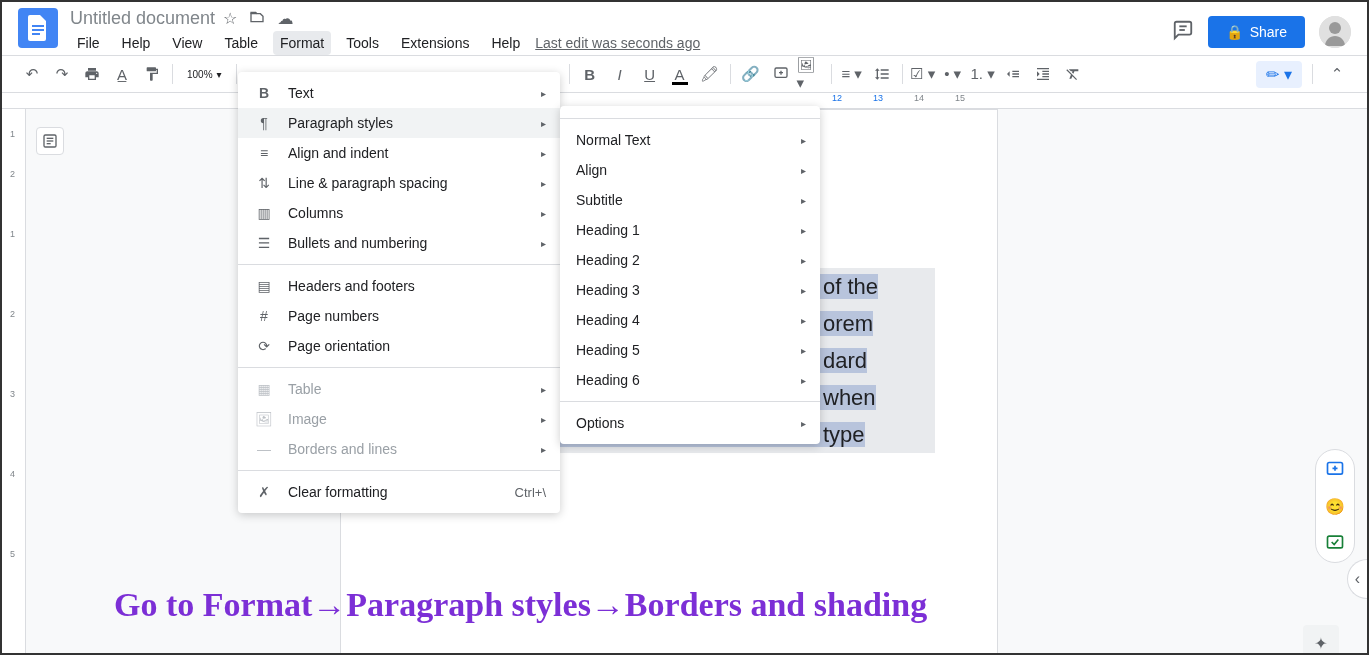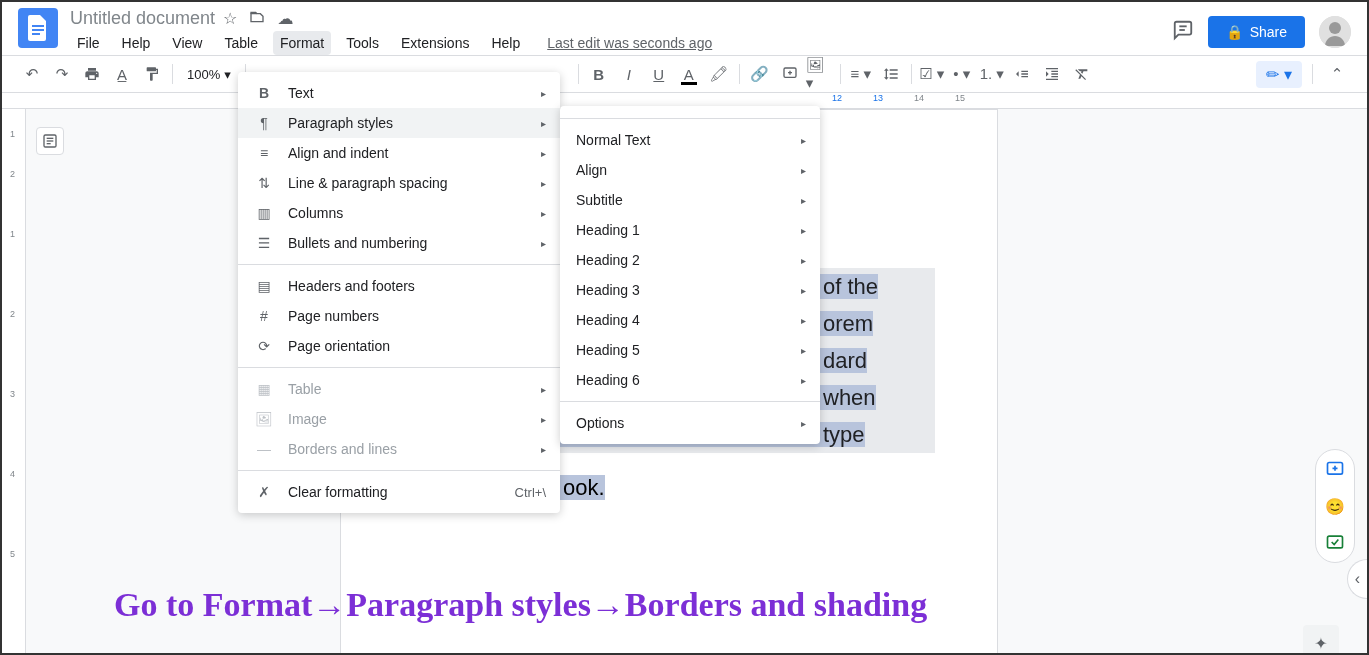--- a/index.html
+++ b/index.html
@@ -8,31 +8,31 @@
 .header { background: #fff; padding: 6px 16px 0; display: flex; align-items: flex-start; }
 .docs-icon { width: 40px; height: 40px; background: #4285f4; border-radius: 4px; display: flex; align-items: center; justify-content: center; margin-right: 12px; }
 .docs-icon svg { fill: #fff; }
 .title-area { flex: 1; }
 .title-row { display: flex; align-items: center; gap: 8px; }
 .doc-title { font-size: 18px; color: #80868b; }
 .title-icons { display: flex; gap: 12px; color: #5f6368; }
 .menu-bar { display: flex; gap: 8px; margin-top: 2px; font-size: 14px; color: #202124; }
 .menu-item { padding: 4px 7px; cursor: pointer; border-radius: 4px; }
 .menu-item.active { background: #e8eaed; }
-.last-edit { color: #5f6368; text-decoration: underline; font-size: 14px; margin-left: 12px; padding: 4px 0; }
+.last-edit { color: #5f6368; text-decoration: underline; font-size: 14px; margin-left: 0; padding: 4px 0; }
 .header-right { display: flex; align-items: center; gap: 14px; margin-top: 8px; }
 .comment-icon { color: #5f6368; font-size: 20px; }
 .share-btn { background: #1a73e8; color: #fff; padding: 8px 18px; border-radius: 4px; font-size: 14px; font-weight: 500; display: flex; align-items: center; gap: 6px; cursor: pointer; border: none; }
 .avatar { width: 32px; height: 32px; border-radius: 50%; background: #ddd; overflow: hidden; }
 .avatar svg { width: 100%; height: 100%; }
 
 .toolbar { border-top: 1px solid #dadce0; border-bottom: 1px solid #dadce0; padding: 4px 16px; display: flex; align-items: center; gap: 2px; }
 .tb-btn { width: 28px; height: 28px; display: flex; align-items: center; justify-content: center; color: #5f6368; cursor: pointer; border-radius: 4px; font-size: 15px; }
 .tb-sep { width: 1px; height: 20px; background: #dadce0; margin: 0 4px; }
-.zoom { padding: 0 8px; font-size: 13px; color: #202124; cursor: pointer; display: flex; align-items: center; gap: 4px; }
+.zoom { padding: 0 8px; font-size: 10px; color: #202124; cursor: pointer; display: flex; align-items: center; gap: 4px; }
 .font-color { position: relative; }
 .font-color::after { content: ''; position: absolute; bottom: 3px; left: 6px; right: 6px; height: 3px; background: #000; }
 .toolbar-right { margin-left: auto; display: flex; align-items: center; gap: 6px; }
 .edit-mode { background: #e8f0fe; padding: 4px 10px; border-radius: 4px; color: #1a73e8; display: flex; align-items: center; gap: 4px; }
 
 .ruler { height: 16px; background: #fff; border-bottom: 1px solid #dadce0; position: relative; font-size: 9px; color: #80868b; overflow: hidden; }
 .ruler-marks { position: absolute; left: 338px; display: flex; }
 .ruler-mark { width: 41px; text-align: left; }
 .ruler-mark.blue { color: #1a73e8; }
 
@@ -232,21 +232,20 @@
       </svg>
   </div>
   <div class="page">
     <div class="selected-text">
       <div class="text-block"><span class="text-bg" style="padding-left:420px">of the</span></div>
       <div class="text-block"><span class="text-bg" style="padding-left:420px">orem</span></div>
       <div class="text-block"><span class="text-bg" style="padding-left:420px">dard</span></div>
       <div class="text-block"><span class="text-bg" style="padding-left:420px">when</span></div>
       <div class="text-block"><span class="text-bg" style="padding-left:420px">type</span></div>
       <div style="height:22px"></div>
-      <div style="font-size:22px"><span class="text-bg" style="padding-left:160px">ook.</span></div>
     </div>
   </div>
 
   <div class="action-bar">
     <span class="action-btn" style="color:#1a73e8">
         <svg width="20" height="20" viewBox="0 0 24 24" fill="none" stroke="currentColor" stroke-width="2">
           <rect x="3" y="3" width="18" height="14" rx="2"></rect>
           <path d="M12 7v6M9 10h6"></path>
         </svg>
       </span>

